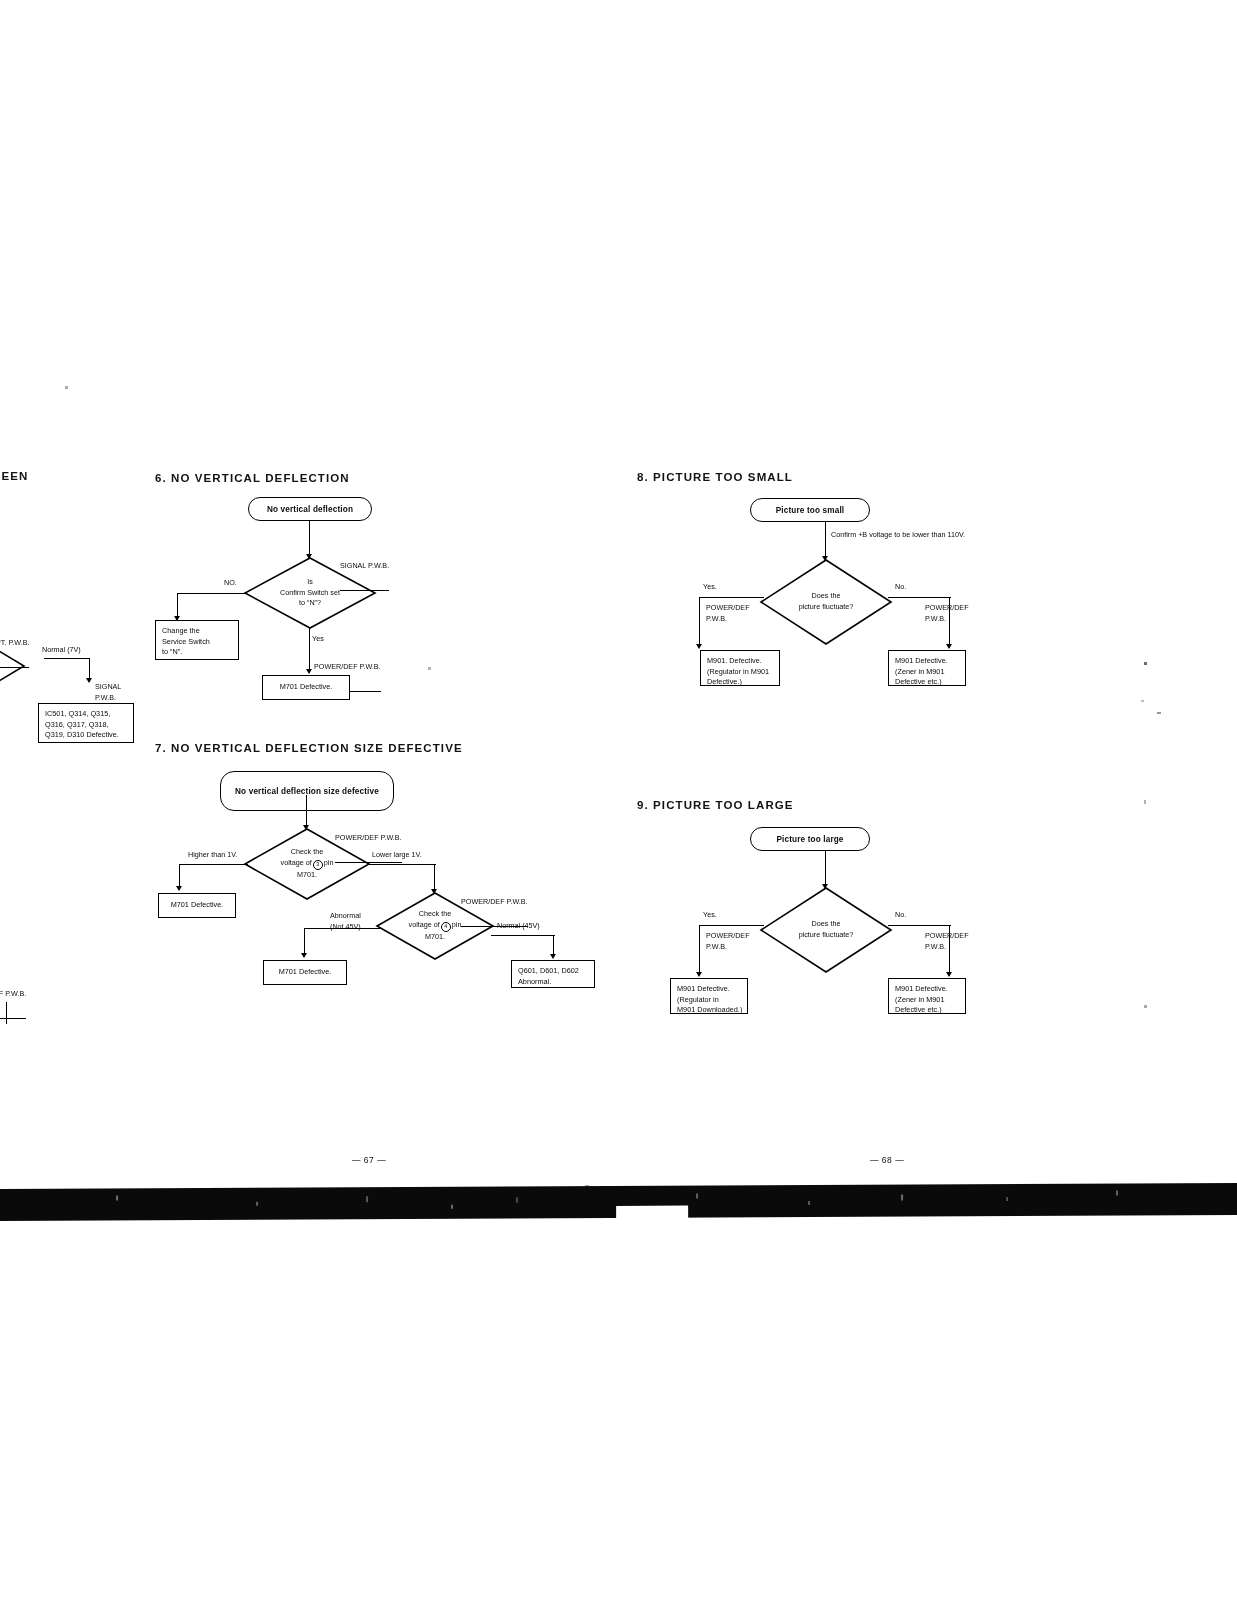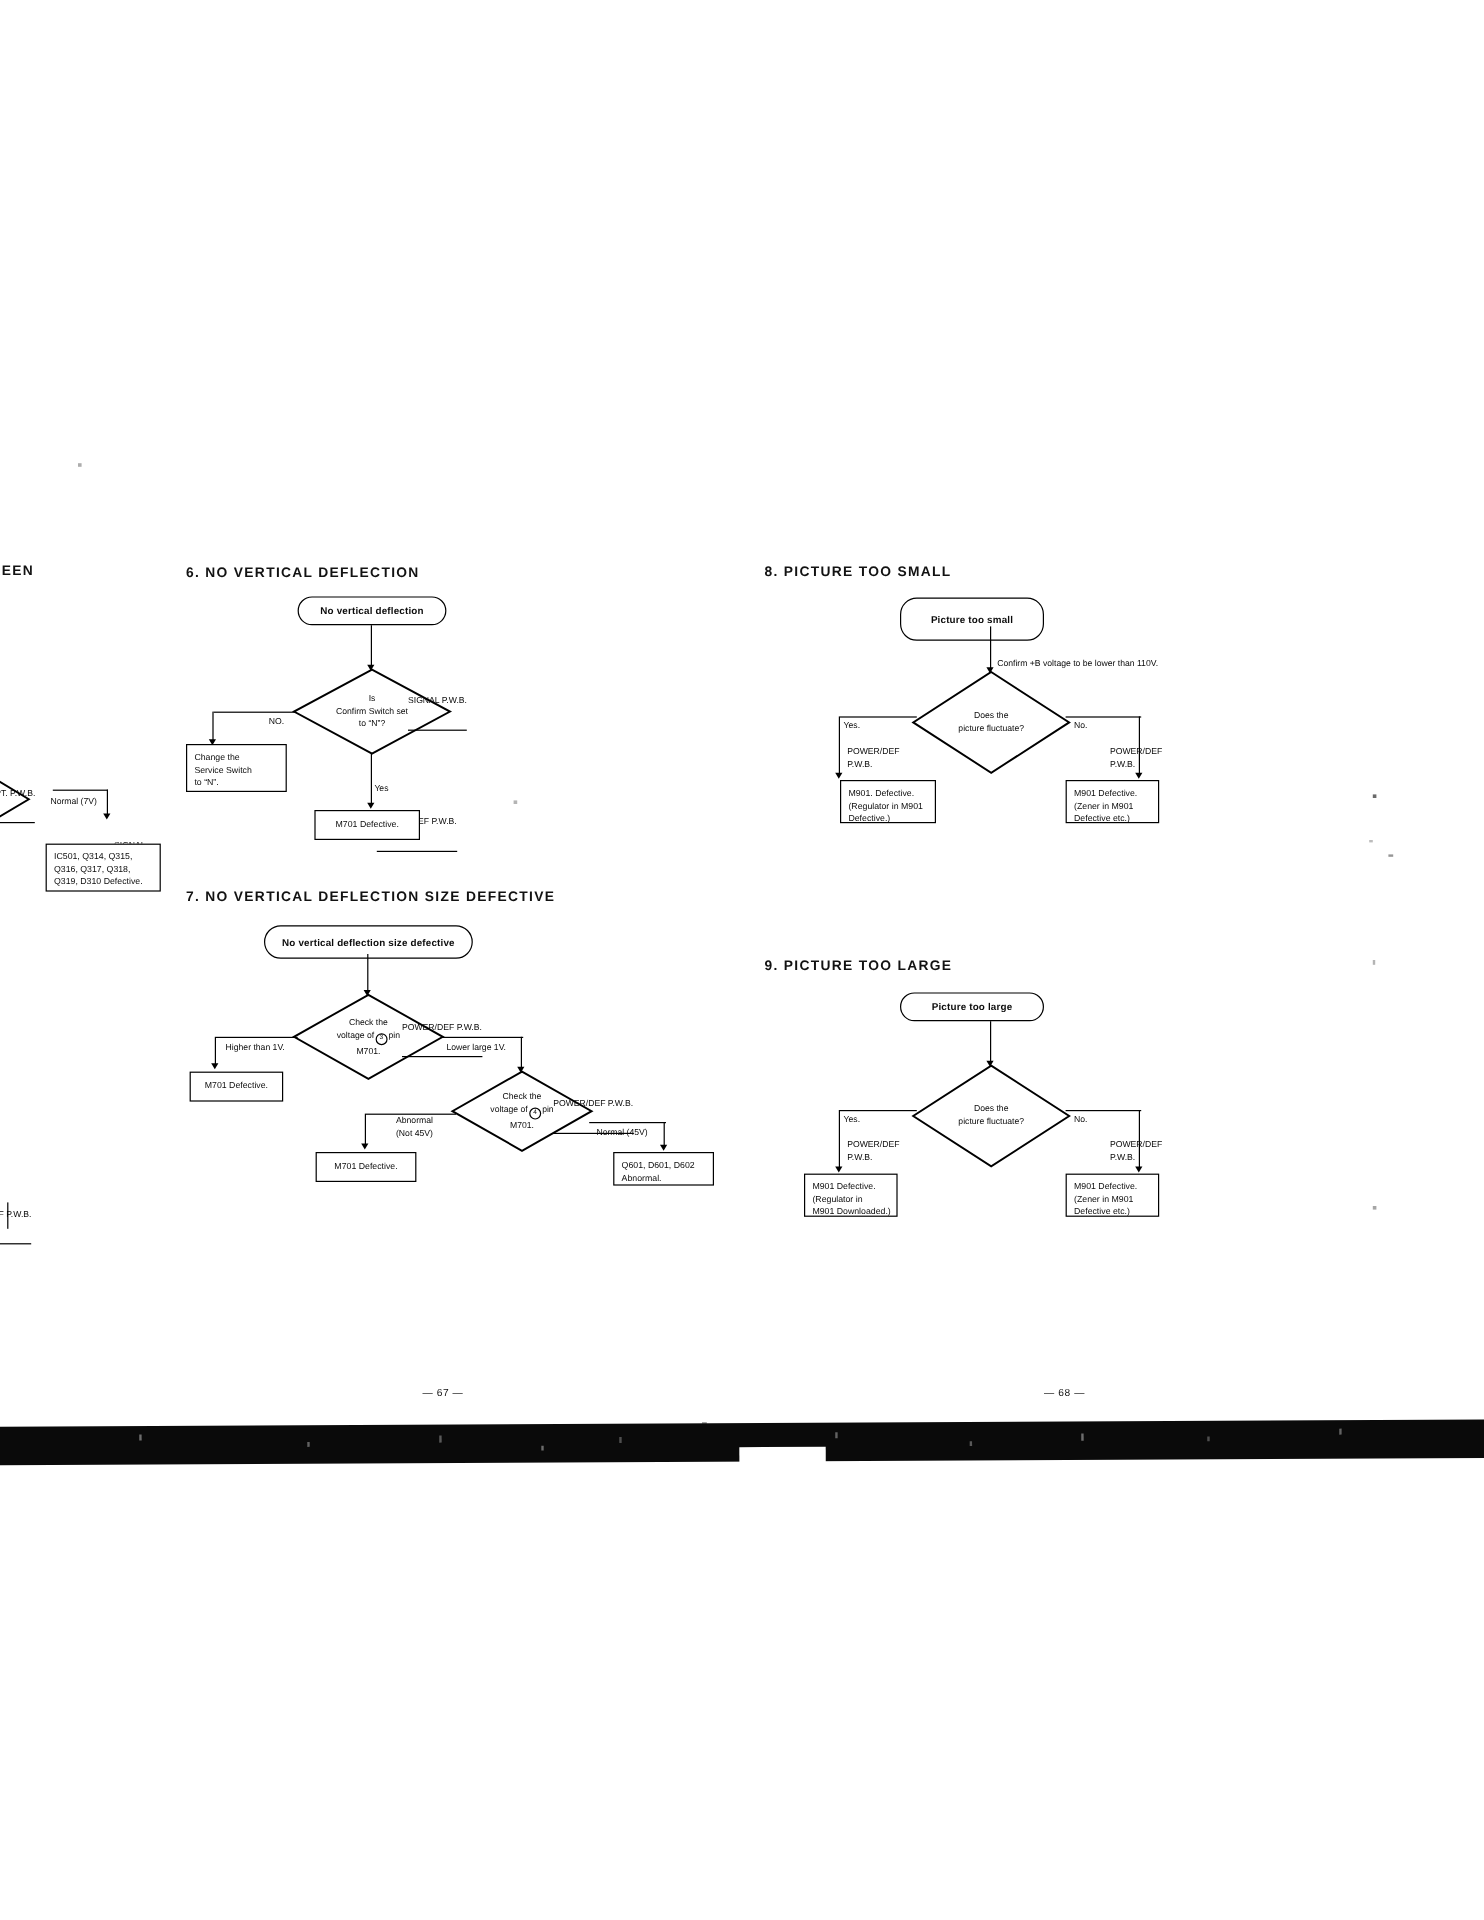--- a/index.html
+++ b/index.html
@@ -89,21 +89,20 @@
     border-top:5.5px solid #000;
   }
 
   
   .lbl{
     position:absolute;
     font-size:7.2px;
     line-height:1.5;
     white-space:nowrap;
     color:#0b0b0b;
-    margin-top:18px;
   }
   .lbl.ul{border-bottom:1.3px solid #000;padding-bottom:18px;}
   .lbl.two span{display:block;white-space:nowrap;}
 
   
   .pin{
     display:inline-block;
     width:8px;height:8px;
     line-height:7.5px;
     border:1px solid #000;
@@ -224,21 +223,21 @@
   <div class="arw-d" style="left:306px;top:669px;"></div>
 
   <div class="abs lbl ul" style="left:314px;top:662px;">POWER/DEF P.W.B.</div>
 
   <div class="abs box center" style="left:262px;top:675px;width:88px;height:25px;">
     <span class="ln">M701 Defective.</span>
   </div>
 
   <div class="abs sec-head" style="left:155px;top:742px;">7. NO  VERTICAL  DEFLECTION  SIZE  DEFECTIVE</div>
 
-  <div class="abs term" style="left:220px;top:771px;width:174px;height:28px;">No vertical deflection size defective</div>
+  <div class="abs term" style="left:220px;top:771px;width:174px;height:40px;">No vertical deflection size defective</div>
 
   <div class="vline" style="left:306px;top:795px;height:33px;"></div>
   <div class="arw-d" style="left:303px;top:825px;"></div>
 
   <div class="diamond" style="left:245px;top:829px;width:124px;height:70px;">
     <svg width="124" height="70" viewBox="0 0 124 70">
         <polygon points="62,0 124,35 62,70 0,35" fill="none" stroke="#000" stroke-width="1.6"></polygon>
       </svg>
     <div class="dtext">
       <span>Check the</span>
@@ -297,21 +296,21 @@
   <div class="vline" style="left:553px;top:935px;height:22px;"></div>
   <div class="arw-d" style="left:550px;top:954px;"></div>
 
   <div class="abs box" style="left:511px;top:960px;width:84px;height:28px;">
     <span class="ln">Q601, D601, D602</span>
     <span class="ln">Abnormal.</span>
   </div>
 
   <div class="abs sec-head" style="left:637px;top:471px;">8. PICTURE  TOO  SMALL</div>
 
-  <div class="abs term" style="left:750px;top:498px;width:120px;height:36px;">Picture too small</div>
+  <div class="abs term" style="left:750px;top:498px;width:120px;height:24px;">Picture too small</div>
 
   <div class="vline" style="left:825px;top:522px;height:37px;"></div>
   <div class="arw-d" style="left:822px;top:556px;"></div>
 
   <div class="abs lbl" style="left:831px;top:530px;">Confirm +B voltage to be lower than 110V.</div>
 
   <div class="diamond" style="left:761px;top:560px;width:130px;height:84px;">
     <svg width="130" height="84" viewBox="0 0 130 84">
         <polygon points="65,0 130,42 65,84 0,42" fill="none" stroke="#000" stroke-width="1.6"></polygon>
       </svg>

